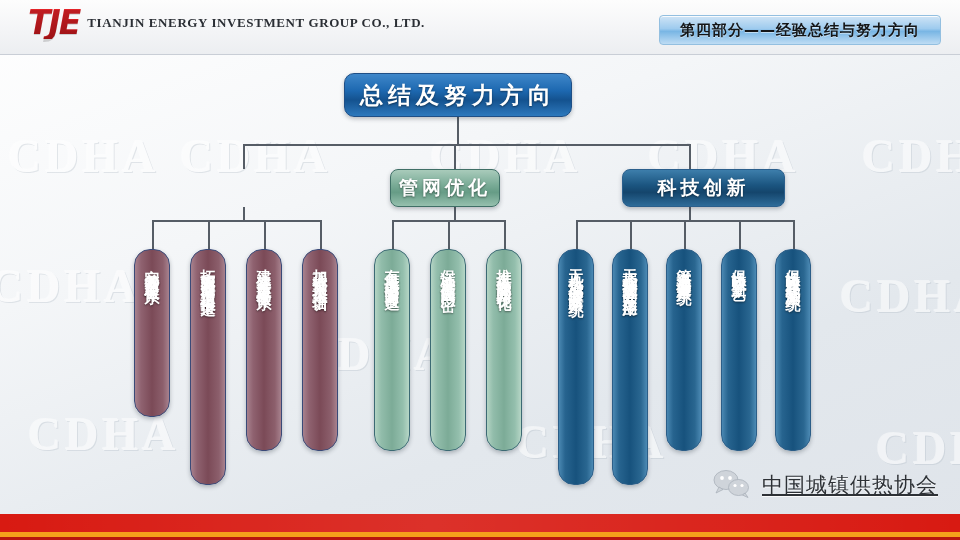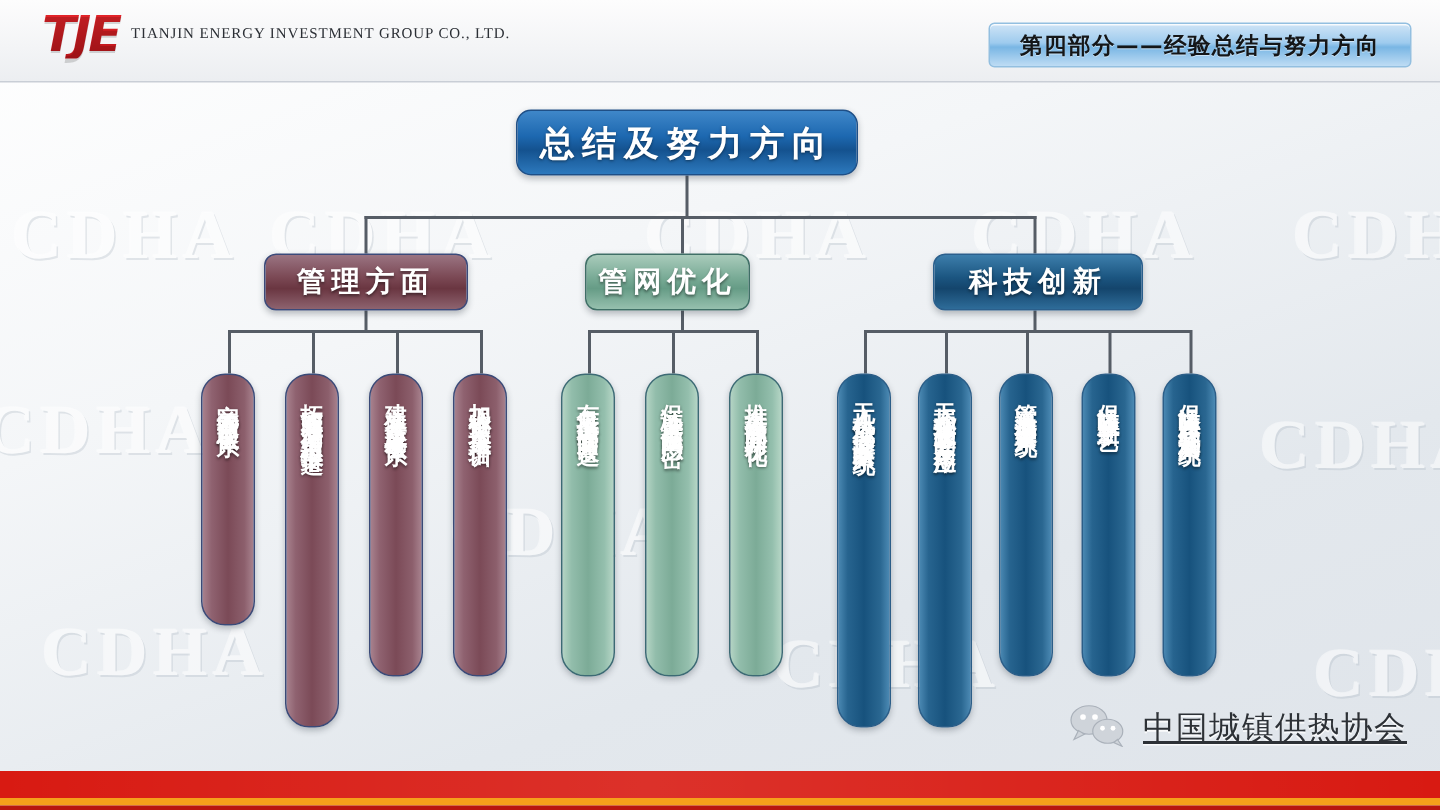--- a/index.html
+++ b/index.html
@@ -49,21 +49,21 @@
   }
   .logo-cn{
     display:block;
     font-family:"DejaVu Sans","Liberation Sans",sans-serif;
     font-weight:bold;font-size:20px;color:#23262b;letter-spacing:1px;
     line-height:22px;
   }
   .logo-en{
     display:block;
     font-family:"Liberation Serif","DejaVu Serif",serif;
-    font-weight:normal;font-size:10px;color:#2b2f35;letter-spacing:.6px;
+    font-weight:bold;font-size:13px;color:#2b2f35;letter-spacing:.6px;
     line-height:12px;
   }
   .headline{
     position:absolute;right:19px;top:15px;height:28px;
     padding:0 20px;border-radius:4px;
     display:flex;align-items:center;
     background:linear-gradient(180deg,#cfe4f6 0%,#9ecbee 45%,#79b6e4 55%,#bedcf4 100%);
     border:1px solid #93bfe0;
     box-shadow:inset 0 1px 0 rgba(255,255,255,.85);
   }
@@ -100,21 +100,21 @@
     left:176px;top:169px;width:136px;
     border:1.5px solid #3b4a7a;
     background:linear-gradient(180deg,#9a7482 0%,#7c4a56 40%,#6a3641 62%,#8d636f 100%);
   }
   .n-l2-b{
     left:390px;top:169px;width:110px;
     border:1.5px solid #3f6f66;
     background:linear-gradient(180deg,#a9cbbb 0%,#79ab96 42%,#669c86 62%,#96c0ae 100%);
   }
   .n-l2-c{
-    left:622px;top:169px;width:140px;
+    left:622px;top:169px;width:163px;
     border:1.5px solid #2b5f8c;
     background:linear-gradient(180deg,#3d7eab 0%,#1b5580 42%,#14456c 62%,#2e6c99 100%);
   }
   
   .n-l3{
     width:36px;border-radius:16px;
     align-items:flex-start;justify-content:center;
     padding-top:7px;
   }
   .n-l3 .txt{
@@ -215,23 +215,20 @@
   <div class="ln ln-v" style="left:576px;top:220px;height:29px;"></div>
   <div class="ln ln-v" style="left:630px;top:220px;height:29px;"></div>
   <div class="ln ln-v" style="left:684px;top:220px;height:29px;"></div>
   <div class="ln ln-v" style="left:739px;top:220px;height:29px;"></div>
   <div class="ln ln-v" style="left:793px;top:220px;height:29px;"></div>
 
   <div class="node n-root">
     <span class="txt">总结及努力方向</span>
   </div>
 
-  <div class="node n-l2 n-l2-a">
-    <span class="txt">管理方面</span>
-  </div>
   <div class="node n-l2 n-l2-b">
     <span class="txt">管网优化</span>
   </div>
   <div class="node n-l2 n-l2-c">
     <span class="txt">科技创新</span>
   </div>
 
   <div class="node n-l3 c-maroon" style="left:134px;top:249px;height:168px;">
     <span class="txt">完善管网巡检体系</span>
   </div>

